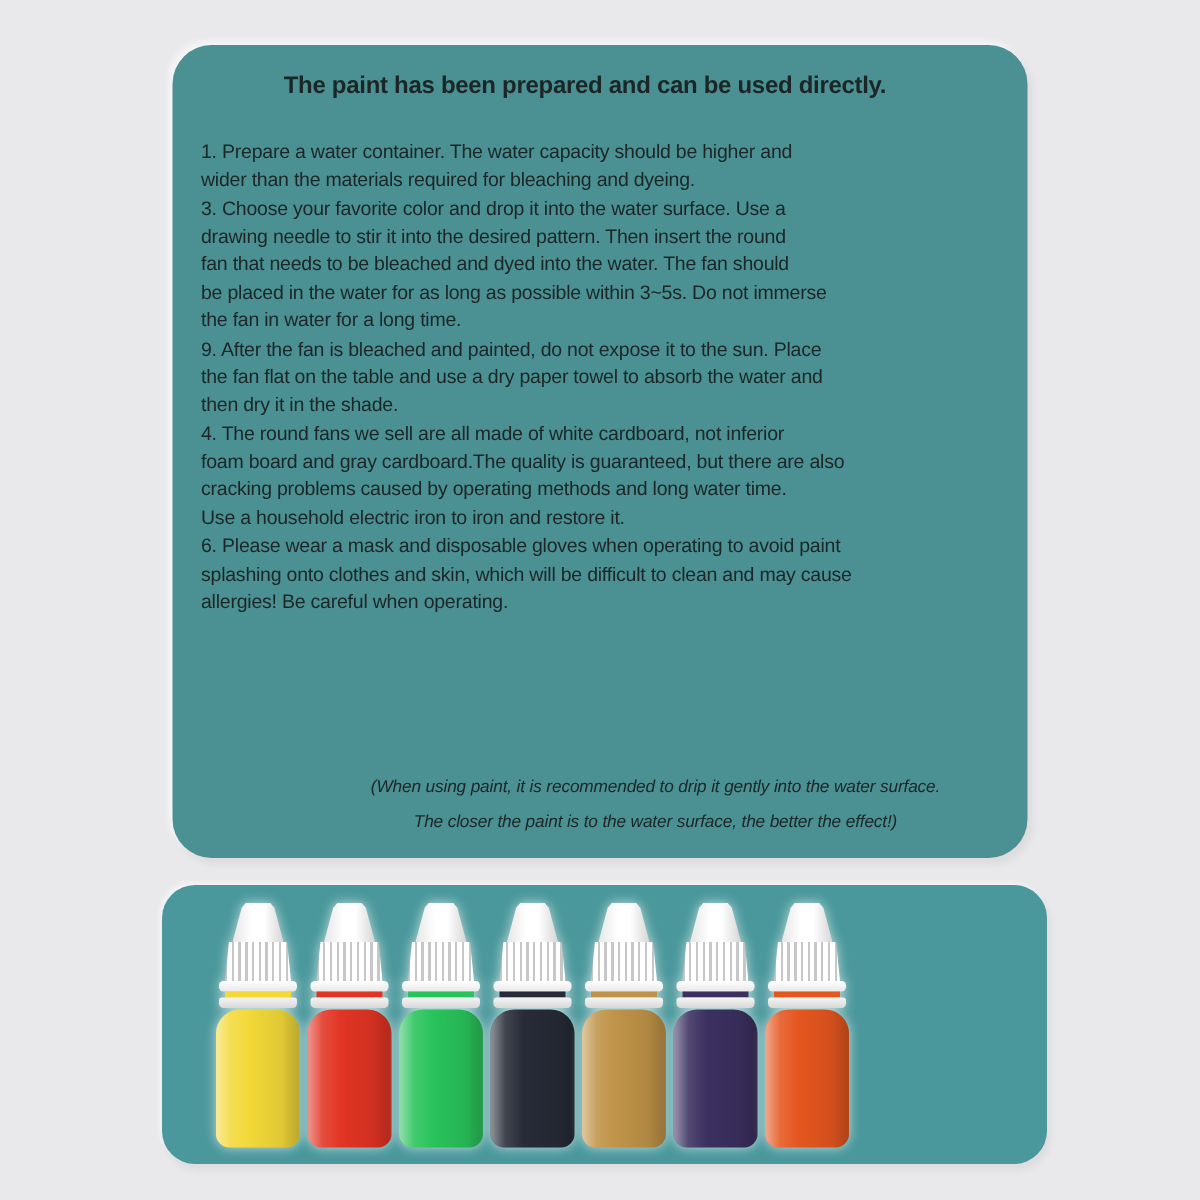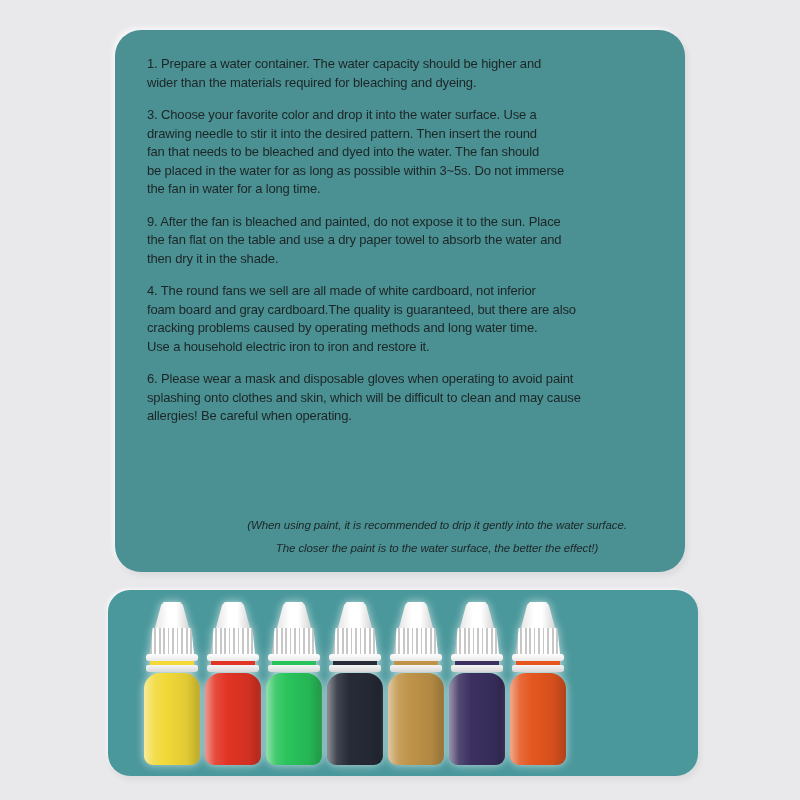--- a/index.html
+++ b/index.html
@@ -19,21 +19,21 @@
   }
   .card h1{
     margin:0;padding:19px 40px 0 20px;
     font-size:16px;font-weight:700;text-align:center;
     color:var(--ink,#1c2626);letter-spacing:-0.2px;
   }
   .instructions{
     margin-top:25px;padding:0 12px 0 18px;
   }
   .instructions p{
-    margin:14px;white-space:pre-wrap;
+    margin:1px;white-space:pre-wrap;
     font-size:13px;line-height:18.5px;letter-spacing:-0.15px;
     color:var(--ink,#1c2626);font-weight:400;
   }
   .note{
     position:absolute;right:8px;bottom:12px;width:480px;
     white-space:pre-wrap;text-align:center;
     font-size:11.5px;line-height:23px;letter-spacing:-0.1px;
     color:var(--ink,#1c2626);
     font-style:italic;
   }
@@ -74,20 +74,21 @@
     content:"";position:absolute;inset:0;border-radius:inherit;
     background:linear-gradient(90deg,
       rgba(255,255,255,.45) 2%,rgba(255,255,255,.12) 18%,
       rgba(0,0,0,0) 40%,rgba(0,0,0,.08) 78%,rgba(0,0,0,.22) 98%);
   }
 </style>
 </head>
 <body style="--page-bg: #e9e9ec; --card-bg: #4b9093; --panel-bg: #4a989c; --ink: #1c2626;">
 
 <section class="card">
+  <h1>The paint has been prepared and can be used directly.</h1>
   <div class="instructions">
     <p>1. Prepare a water container. The water capacity should be higher and
 wider than the materials required for bleaching and dyeing.</p>
     <p>3. Choose your favorite color and drop it into the water surface. Use a
 drawing needle to stir it into the desired pattern. Then insert the round
 fan that needs to be bleached and dyed into the water. The fan should
 be placed in the water for as long as possible within 3~5s. Do not immerse
 the fan in water for a long time.</p>
     <p>9. After the fan is bleached and painted, do not expose it to the sun. Place
 the fan flat on the table and use a dry paper towel to absorb the water and

